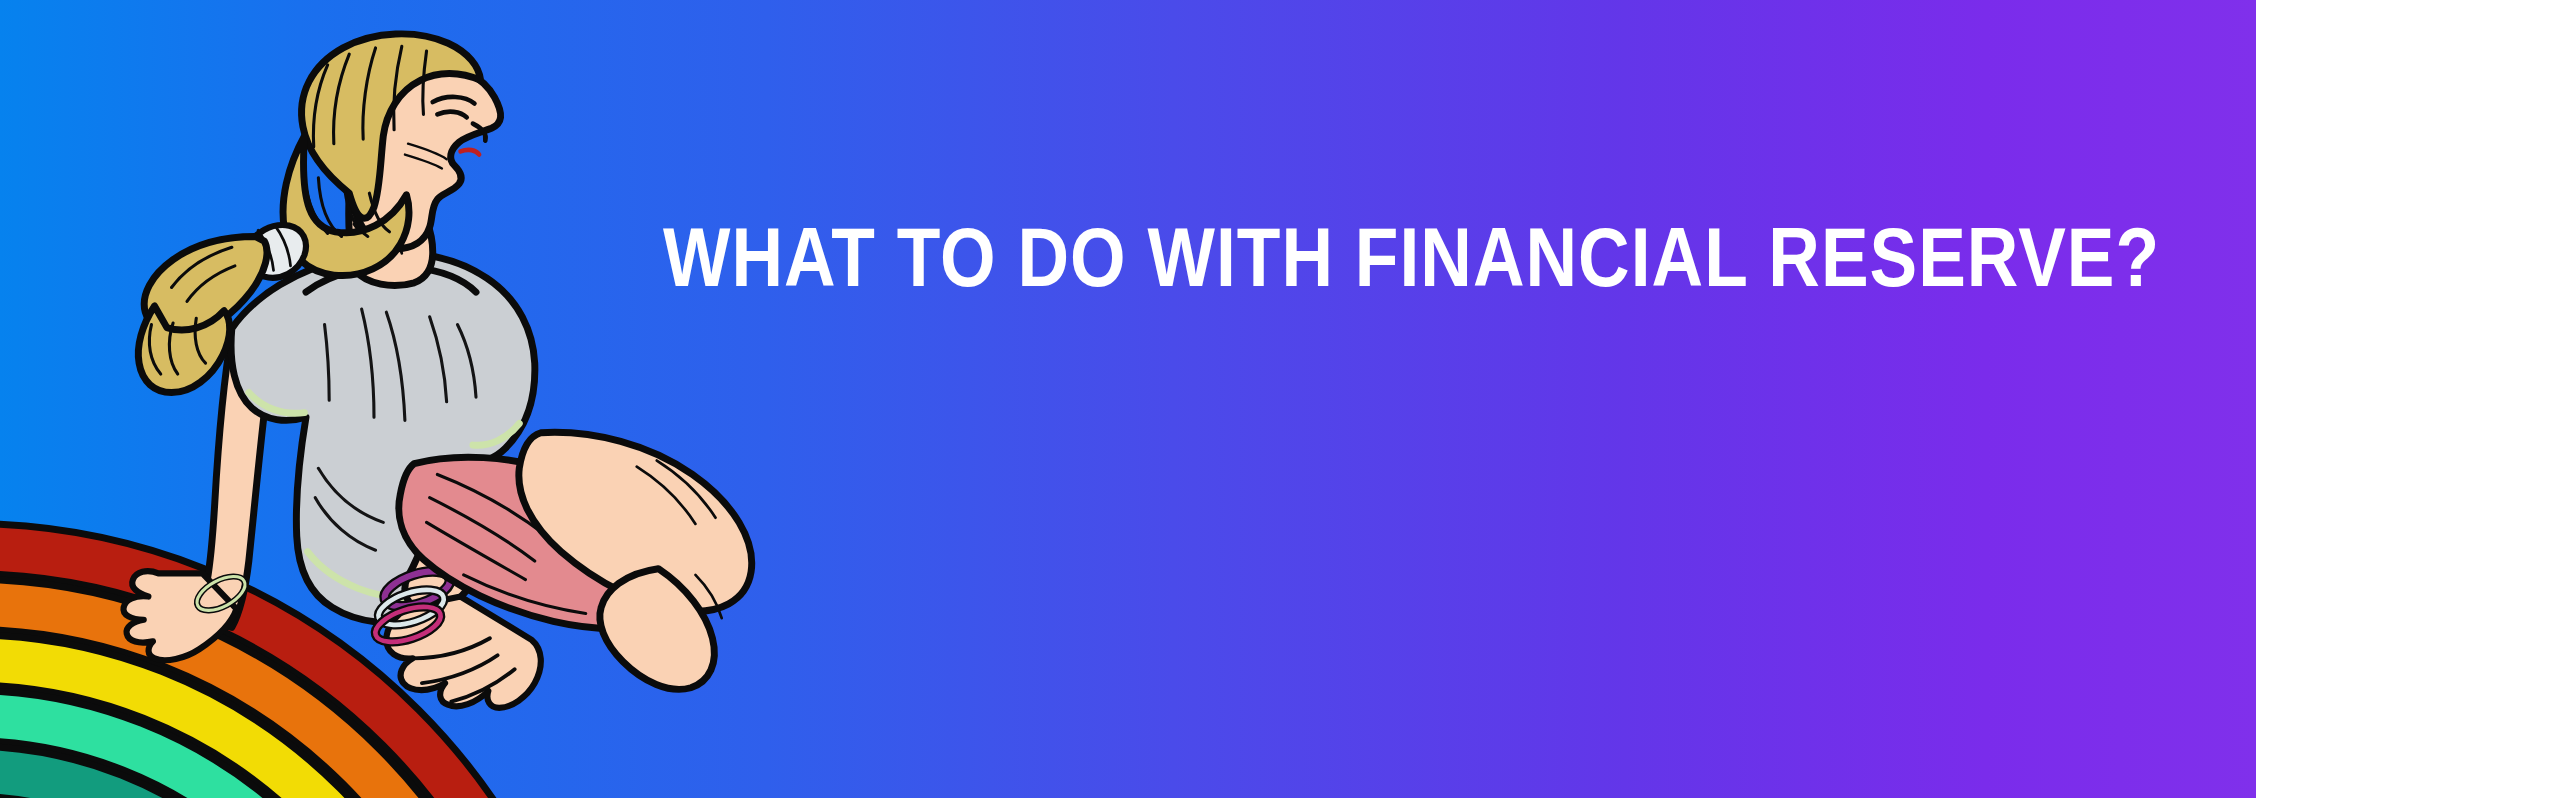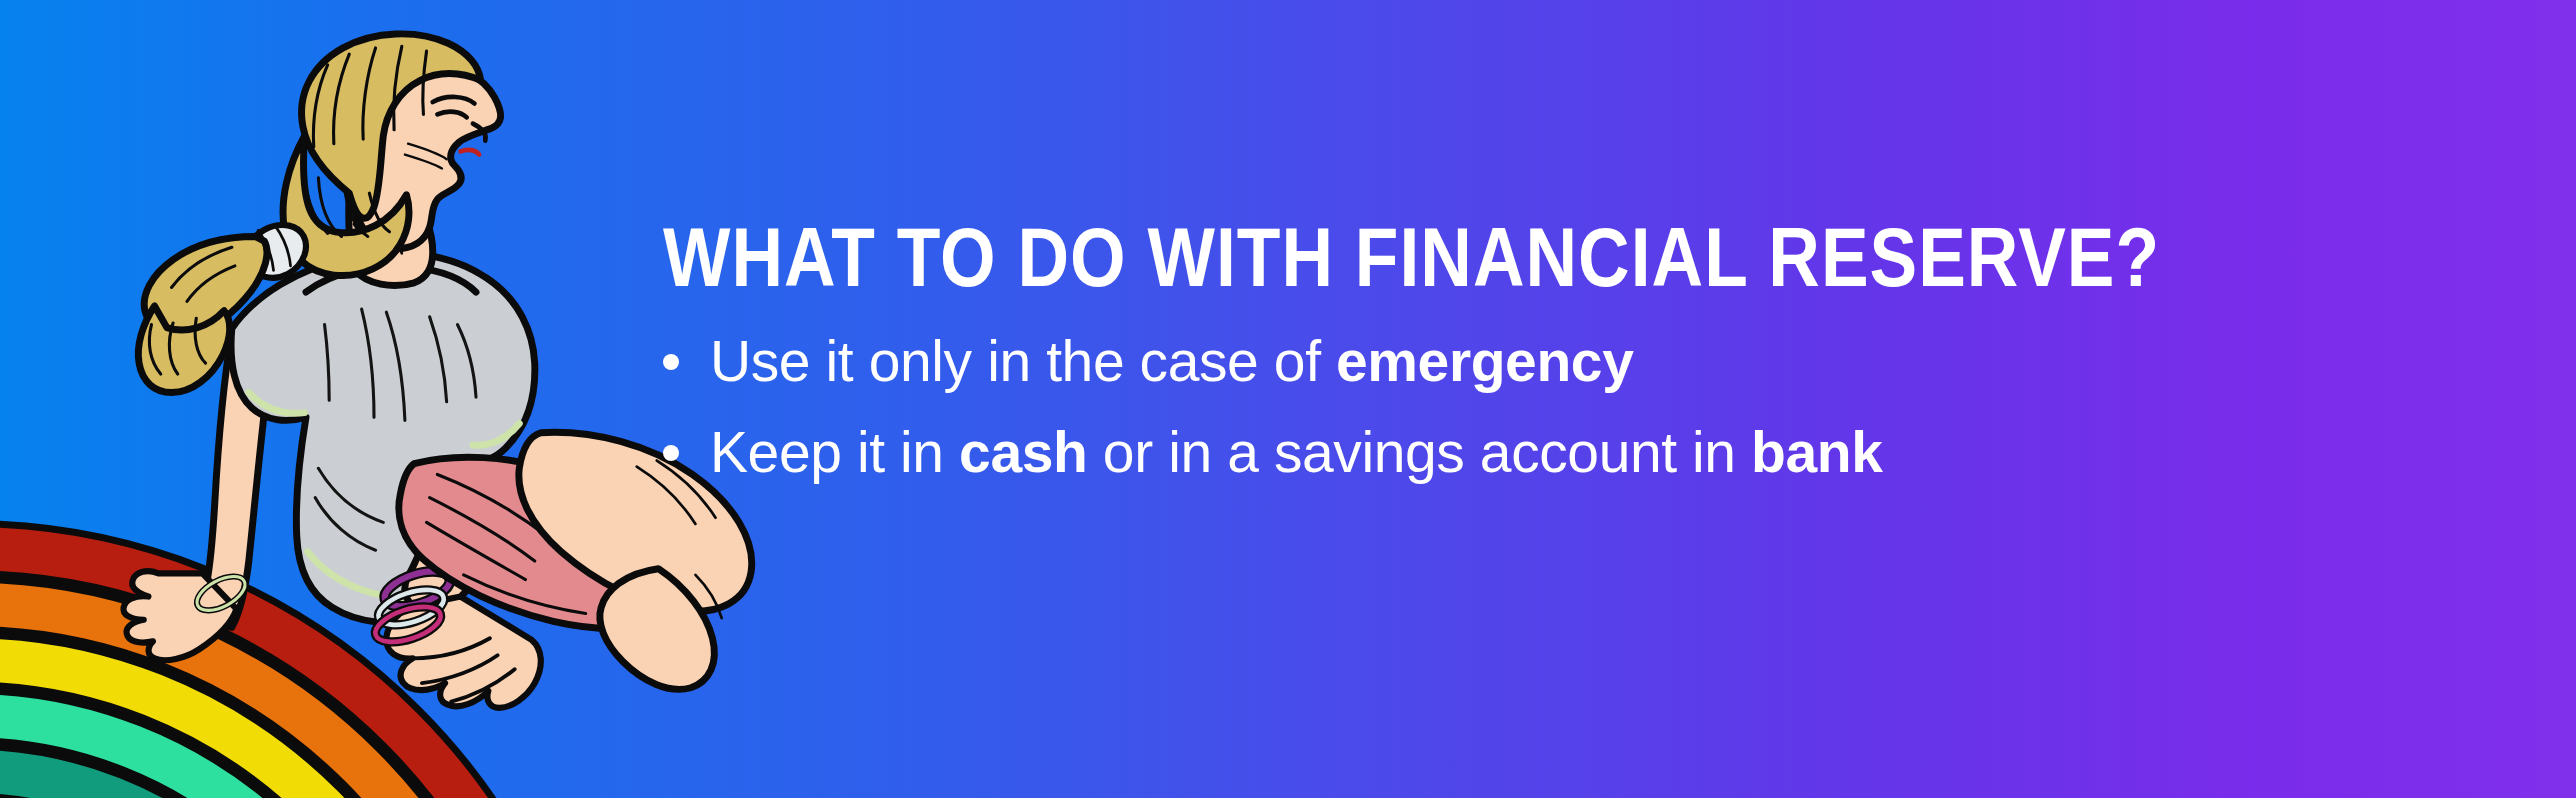--- a/index.html
+++ b/index.html
@@ -2,21 +2,21 @@
 <html style="font-size:12.4px"><head>
 <meta charset="utf-8">
 <style>
   html, body {
     margin: 0;
     padding: 0;
     background: #ffffff;
   }
   #banner {
     position: relative;
-    width: 2576px;
+    width: 2256px;
     height: 799px;
     overflow: hidden;
     font-family: "Liberation Sans", sans-serif;
     background: linear-gradient(90deg,
         #0682ee 0%,
         #1a6fee 14%,
         #2f5fec 34%,
         #4a4bea 52%,
         #6336e9 72%,
         #7a2ceb 88%,
@@ -359,33 +359,16 @@
         </g>
 
       </g>
     </svg>
   </div>
 
   <div id="text-block">
 
     <h1 id="headline">WHAT TO DO WITH FINANCIAL RESERVE?</h1>
 
-    <ul class="bullet-list">
-
-      <li class="bullet-item">
-        <span class="bullet-dot"></span>
-        <span class="bullet-text">
-          <span>Use it only in the case of </span><b>emergency</b>
-        </span>
-      </li>
-
-      <li class="bullet-item">
-        <span class="bullet-dot"></span>
-        <span class="bullet-text">
-          <span>Keep it in </span><b>cash</b><span> or in a savings account in </span><b>bank</b>
-        </span>
-      </li>
-
-    </ul>
   </div>
 
 </div>
 
 
 </body></html>

